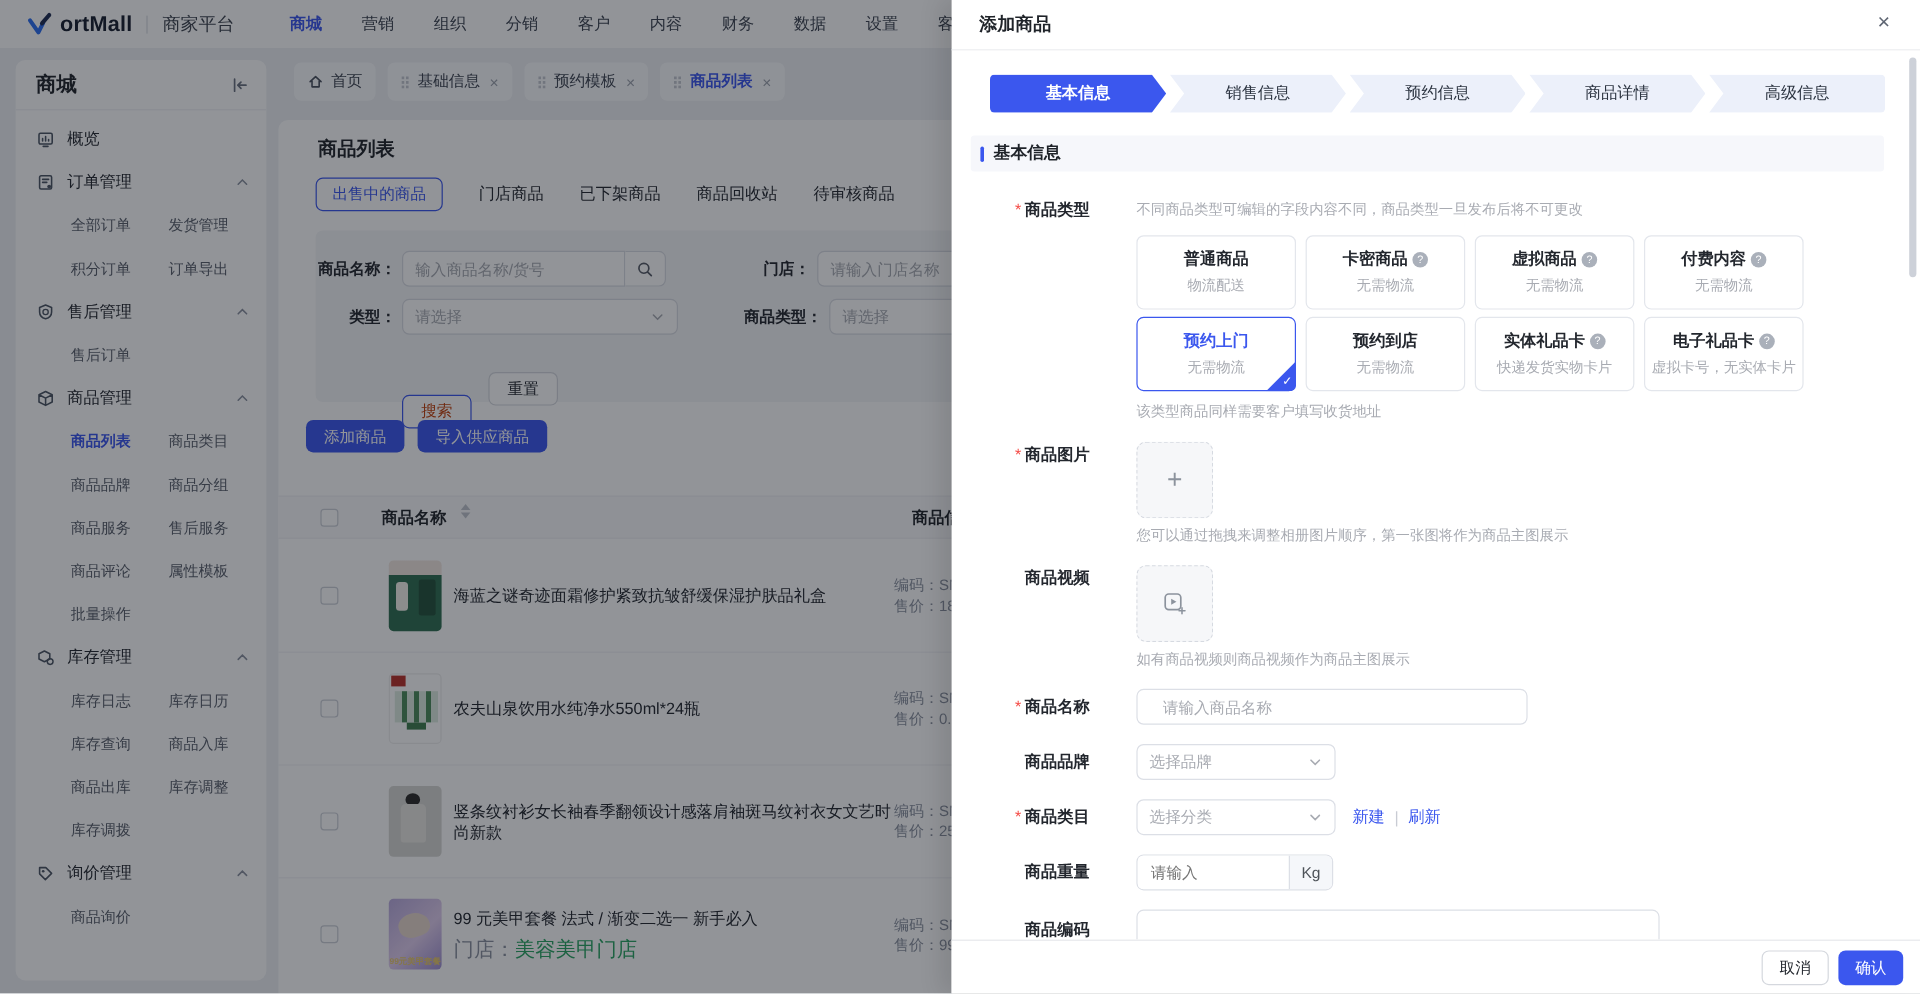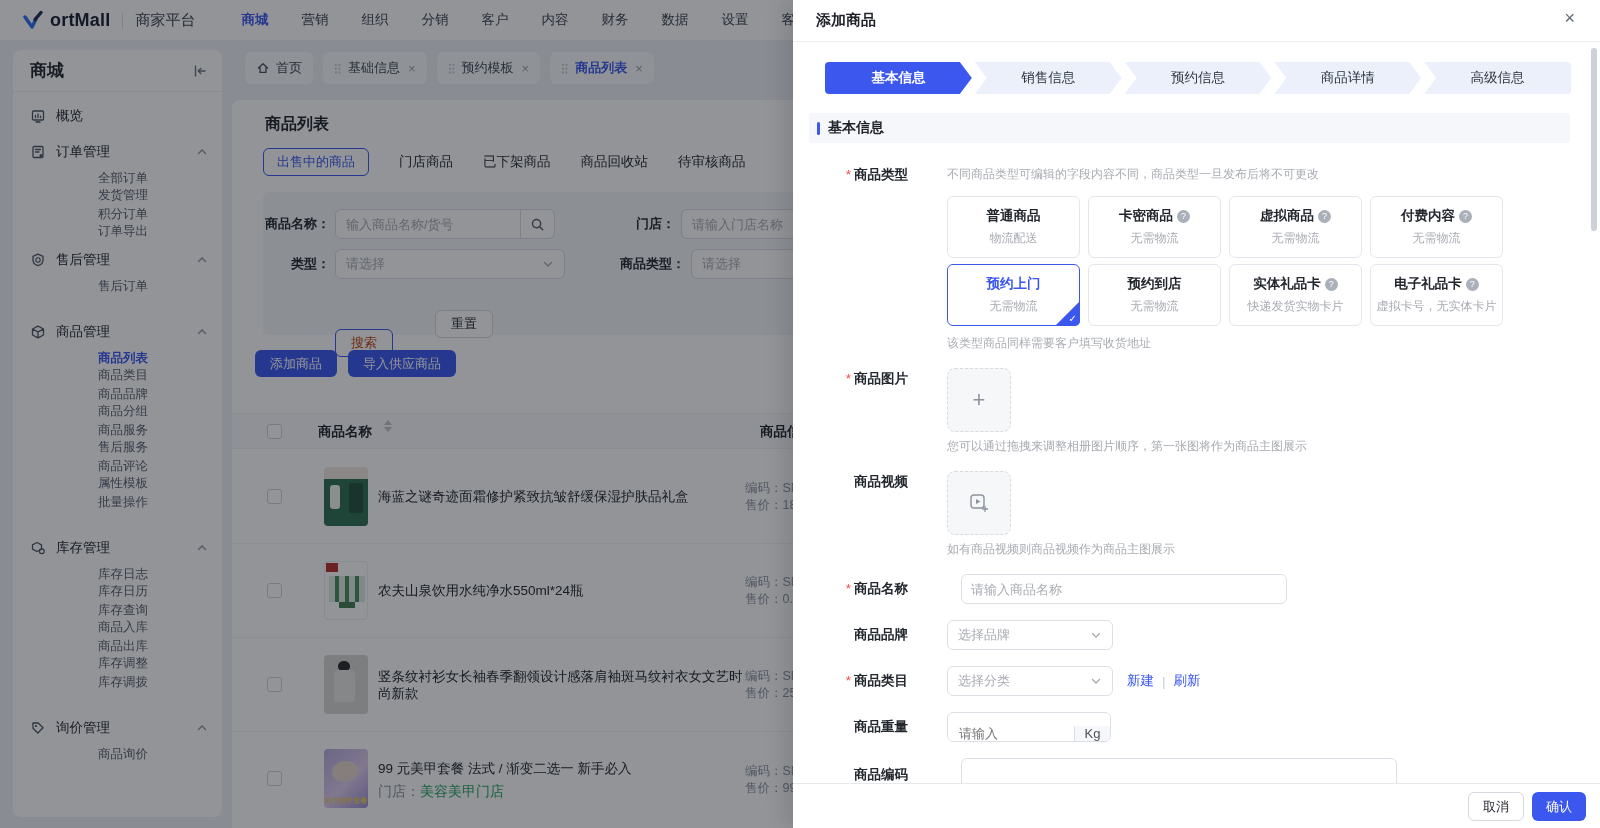--- a/index.html
+++ b/index.html
@@ -23,21 +23,21 @@
   .sidebar { position:absolute; left:13px; top:50px; width:209px; height:767px;
     background:#fff; border-radius:8px; z-index:1; overflow:hidden; }
   .sb-head { height:42px; display:flex; align-items:center; padding:0 14px 0 17px;
     border-bottom:1px solid #f0f1f4; }
   .sb-title { font-size:17px; font-weight:700; color:#1f2329; flex:1; }
   .sb-menu { padding-top:6px; }
   .sb-group { height:36px; display:flex; align-items:center; padding:0 14px 0 17px; cursor:pointer; }
   .sb-gicon { width:16px; height:16px; flex:none; margin-right:10px; }
   .sb-glabel { font-size:13.5px; color:#23272e; font-weight:500; }
   .sb-caret { margin-left:auto; }
-  .sb-subrow { display:flex; padding-left:46px; height:36px; align-items:center;flex-direction:column; }
+  .sb-subrow { display:flex; padding-left:46px; height:36px; align-items:center; }
   .sb-sub { width:85px; font-size:12.5px; color:#595f6b; cursor:pointer; white-space:nowrap; }
   .sb-sub.active { color:#3b57ee; font-weight:700; }
 
   
   .tabsbar { position:absolute; left:245px; top:52px; height:32px; display:flex; gap:10px; z-index:1;align-items:center; }
   .crumb { height:32px; background:#fafbfd; border-radius:6px; display:flex; align-items:center;
     padding:0 11px; font-size:13px; color:#3c4350; cursor:pointer; }
   .crumb .dots { width:7px; height:11px; margin-right:7px;
     background-image:radial-gradient(circle,#c3c7cf 1.1px,transparent 1.2px);
     background-size:3.6px 3.8px; }
@@ -64,21 +64,21 @@
   .f-input::placeholder, .d-input::placeholder { color:#a8abb2; }
   .f-input.rnd { border-radius:6px; }
   .srch-btn { width:34px; height:30px; border:1px solid #d9dce3; border-left:none; background:#fff;
     border-radius:0 6px 6px 0; display:flex; align-items:center; justify-content:center; cursor:pointer; }
   .f-select { height:30px; background:#fff; border:1px solid #d9dce3; border-radius:6px;
     display:flex; align-items:center; padding:0 10px; cursor:pointer; }
   .f-select .ph { font-size:13px; color:#a8abb2; flex:1; }
   .btn { height:28px; border-radius:6px; font-size:13px; display:inline-flex; align-items:center;
     justify-content:center; padding:0 15px; cursor:pointer; border:1px solid transparent; }
   .btn-outline-primary { border-color:#3b57ee; color:#c2410c; background:#fff;margin-top:38px; }
-  .btn-default { border-color:#d5d8de; color:#23272e; background:#fff;margin-left:28px; }
+  .btn-default { border-color:#d5d8de; color:#23272e; background:#fff; }
   .btn-primary { background:#3b57ee; color:#fff; border:none; }
   .action-row { position:absolute; left:23px; top:250px; display:flex; gap:11px; }
   .action-row .btn { height:27px; }
 
   
   .tbl-head { position:absolute; left:0; top:313px; right:0; height:36px; background:#fafafb;
     border-top:1px solid #f0f1f4; border-bottom:1px solid #f0f1f4; }
   .th-name { position:absolute; left:86px; top:9px; font-size:13.5px; font-weight:700; color:#1f2329; }
   .th-info { position:absolute; left:528px; top:9px; font-size:13.5px; font-weight:700; color:#1f2329; }
   .sorter { position:absolute; left:152px; top:6px; display:flex; flex-direction:column; gap:2px; cursor:pointer; }
@@ -88,21 +88,21 @@
     border-top:5px solid #c0c4cc; }
   .chk { position:absolute; left:35px; width:15px; height:15px; border:1px solid #ccd0d8;
     border-radius:3px; background:#fff; cursor:pointer; }
   .tbl-head .chk { top:10px; }
   .trow { position:absolute; left:0; right:0; height:94px; border-bottom:1px solid #f2f3f5; }
   .trow .chk { top:39px; }
   .p-img { position:absolute; left:92px; top:17px; width:44px; height:59px; border-radius:4px; overflow:hidden; }
   .t-main { position:absolute; left:146px; top:0; width:372px; height:100%;
     display:flex; flex-direction:column; justify-content:center; }
   .t-title { font-size:13.5px; color:#23272e; line-height:17px; }
-  .t-store { font-size:14px; color:#8a919f; margin-top:6px; }
+  .t-store { font-size:17px; color:#8a919f; margin-top:6px; }
   .t-store .store-link { color:#2aa563; cursor:pointer; }
   .t-info { position:absolute; left:513px; top:50%; transform:translateY(-50%);
     font-size:12.5px; color:#8a919f; line-height:17px; white-space:nowrap; }
 
   
   .img-giftbox { background:linear-gradient(#f2e7e0 0 21%, #2f6e50 21%); position:relative; }
   .img-giftbox::after { content:""; position:absolute; left:6px; top:18px; width:10px; height:24px;
     background:#f5f2ec; border-radius:3px; }
   .img-giftbox::before { content:""; position:absolute; right:5px; top:16px; width:14px; height:30px;
     background:#23513b; border-radius:2px; }
@@ -169,29 +169,29 @@
   .q-icon { width:13px; height:13px; border-radius:50%; background:#aab0ba; color:#fff; font-size:9px;
     display:inline-flex; align-items:center; justify-content:center; font-weight:400; cursor:pointer; }
   .type-note, .up-note { font-size:12px; color:#a8abb2; margin-top:9px; }
   .up-note { margin-top:6px; }
 
   .upload { width:64px; height:64px; background:#f6f7f9; border:1px dashed #d6dae1; border-radius:8px;
     display:flex; align-items:center; justify-content:center; cursor:pointer; }
   .plus-glyph { font-size:22px; color:#8c939d; font-weight:300; }
 
   .d-input { height:30px; border:1px solid #dcdfe6; border-radius:6px; font-size:13px; color:#23272e;
-    padding:0 9px; outline:none; background:#fff;margin-left:14px; }
+    padding:0 21px; outline:none; background:#fff; }
   .w-name { width:326px; }
   .d-select { width:166px; height:30px; border:1px solid #dcdfe6; border-radius:6px; background:#fff;
     display:flex; align-items:center; padding:0 10px; cursor:pointer; }
   .d-select .ph { flex:1; font-size:13px; color:#a8abb2; }
   .inline-links { display:inline-flex; align-items:center; gap:8px; margin-left:14px; font-size:13.5px; }
   .lnk { color:#3b57ee; cursor:pointer; font-weight:500; }
   .lnk-div { color:#c9ccd4; }
-  .wgt-group { display:flex; width:164px; height:30px; border:1px solid #dcdfe6; border-radius:6px; overflow:hidden;align-items:flex-end; }
+  .wgt-group { display:flex; width:164px; height:30px; border:1px solid #dcdfe6; border-radius:6px; overflow:hidden; }
   .wgt-group input { flex:1; border:none; outline:none; font-size:13px; padding:0 11px; min-width:0; }
   .wgt-addon { width:36px; background:#f5f7fa; border-left:1px solid #dcdfe6; display:flex;
     align-items:center; justify-content:center; font-size:13px; color:#4e5359; }
   .w-code { width:436px; height:34px; }
 
   .d-foot { position:absolute; left:0; right:0; bottom:0; height:45px; border-top:1px solid #e6e8eb;
     background:#fff; display:flex; justify-content:flex-end; align-items:flex-start; padding:8px 14px 0 0; gap:8px; }
   .d-foot .btn { height:29px; padding:0 14px; }
 
   .d-scroll { position:absolute; right:3px; top:48px; width:6px; height:183px; background:#cdd1d9;

